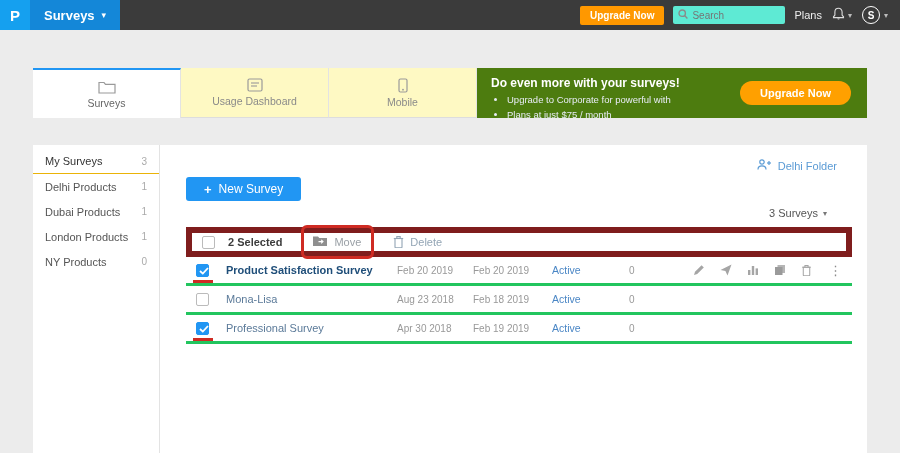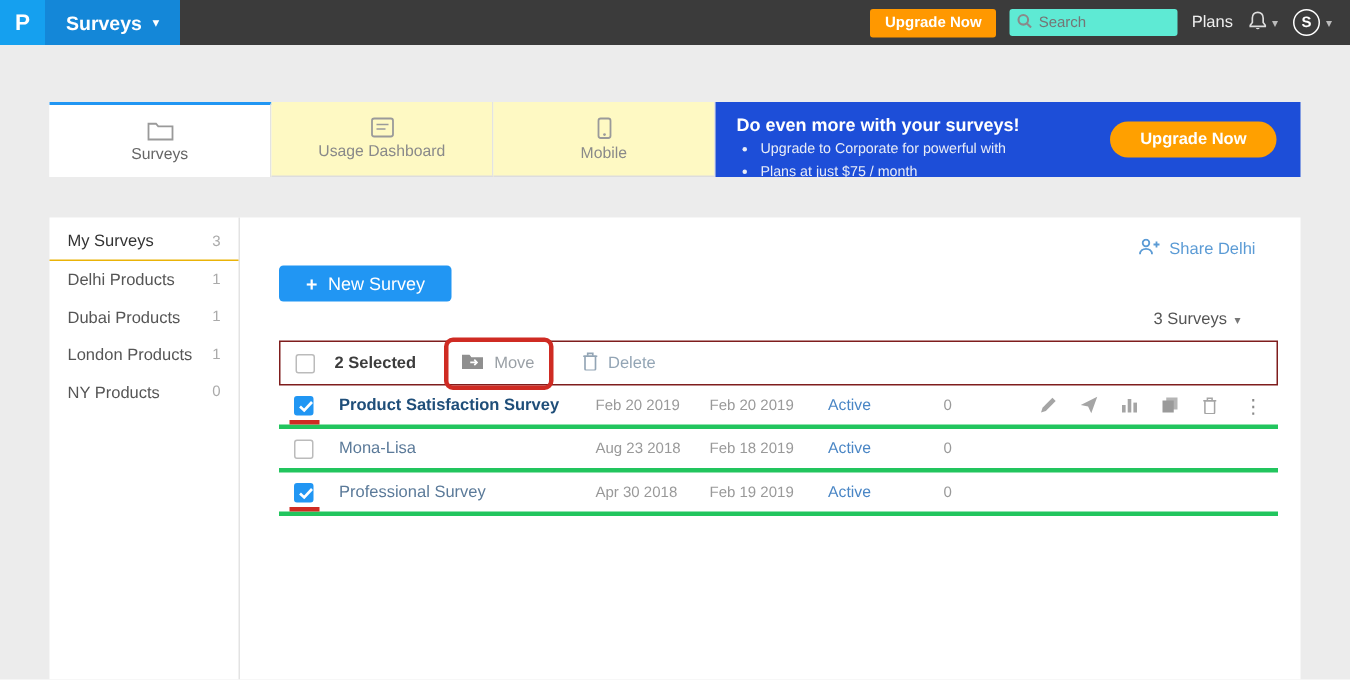--- a/index.html
+++ b/index.html
@@ -28,41 +28,41 @@
   .tb-avatar { width:18px; height:18px; border:1px solid #fff; border-radius:50%; color:#fff; font-size:10px; font-weight:bold; display:flex; align-items:center; justify-content:center; }
   .tb-avatar-wrap .caret { font-size:8px; color:#bbb; }
   
   .tabs-banner { position:absolute; left:33px; top:68px; width:834px; height:50px; display:flex; }
   .tabs { width:444px; display:flex; background:#fff; }
   .tab { width:148px; background:#fef9c3; border-bottom:1px solid #ddd; border-right:1px solid #e3e3e3; display:flex; flex-direction:column; align-items:center; justify-content:center; gap:3px; cursor:pointer; }
   .tab .tab-label { font-size:10.5px; color:#8a8a8a; }
   .tab.active { background:#fff; border-top:2px solid #2196f3; border-bottom:none; }
   .tab.active .tab-label { color:#666; }
   .tab svg { display:block; }
-  .banner { flex:1; background:#1d4ed8; color:#fff; position:relative; padding:8px 14px; }
+  .banner { flex:1; background:#4d7c0f; color:#fff; position:relative; padding:8px 14px; }
   .banner-title { font-size:12px; font-weight:bold; margin-bottom:3px; }
   .banner-bullets { list-style:disc; margin-left:16px; font-size:9.5px; line-height:1.55; color:#e8ecf7; }
   .banner-cta { position:absolute; right:16px; top:50%; transform:translateY(-50%); background:#ffa000; color:#fff; font-size:11px; font-weight:bold; padding:6px 20px; border-radius:13px; cursor:pointer; white-space:nowrap; }
   
   .content { position:absolute; left:33px; top:145px; width:834px; bottom:0; background:#fff; }
   .sidebar { position:absolute; left:0; top:0; bottom:0; width:127px; border-right:1px solid #e3e3e3; padding-top:4px; }
   .side-item { height:25px; display:flex; align-items:center; justify-content:space-between; padding:0 12px; cursor:pointer; }
   .side-item .side-label { font-size:11px; color:#555; }
   .side-item.active { border-bottom:1px solid #eab308; }
   .side-item.active .side-label { color:#333; }
   .side-item .side-count { font-size:10px; color:#aaa; }
   .main { position:absolute; left:128px; top:0; right:0; bottom:0; }
   .share-folder { position:absolute; top:14px; right:30px; display:flex; align-items:center; gap:6px; color:#5b9bd5; font-size:11px; cursor:pointer; }
   .new-survey { position:absolute; left:25px; top:32px; height:24px; background:#2196f3; color:#fff; border:none; border-radius:3px; font-size:12px; font-family:inherit; padding:0 18px; display:flex; align-items:center; gap:7px; cursor:pointer; }
   .new-survey .plus { font-size:13px; font-weight:bold; }
   .surveys-dd { position:absolute; top:62px; right:40px; font-size:11px; color:#555; display:flex; align-items:center; gap:5px; cursor:pointer;margin-left:24px; }
   .surveys-dd .caret { font-size:8px; color:#777; }
   
   .list { position:absolute; left:25px; right:15px; top:82px; }
-  .toolbar { height:30px; border:1px solid #7f1d1d; display:flex; align-items:center; padding:0 10px; }
+  .toolbar { height:30px; border:6px solid #7f1d1d; display:flex; align-items:center; padding:0 10px; }
   .checkbox { width:13px; height:13px; border:1px solid #bbb; border-radius:2px; background:#fff; flex:0 0 13px; cursor:pointer; position:relative; }
   .checkbox.checked { background:#2196f3; border-color:#2196f3; }
   .checkbox.checked svg { position:absolute; left:1.5px; top:2.5px; }
   .sel-label { font-weight:bold; color:#3c3c3c; font-size:11px; margin-left:13px; }
   .tb-move { display:flex; align-items:center; gap:6px; color:#9aa0a6; font-size:11px; margin-left:26px; position:relative; cursor:pointer; padding:2px 4px; }
   .move-annotation { position:absolute; left:-7px; top:-8px; right:-9px; bottom:-8px; border:3px solid #cf2b23; border-radius:6px; pointer-events:none; }
   .tb-delete { display:flex; align-items:center; gap:6px; color:#93a5b5; font-size:11px; margin-left:28px; cursor:pointer; }
   .row { height:29px; border-bottom:3px solid #22c55e; display:flex; align-items:center; padding:0 10px; position:relative; }
   .row .cb-wrap { position:relative; width:13px; flex:0 0 13px; }
   .red-underline { position:absolute; left:-3px; top:16px; width:20px; height:3px; background:#cf2b23; }
@@ -182,21 +182,21 @@
 
     <div class="share-folder">
       <span>
         <svg width="15" height="11" viewBox="0 0 15 11">
             <circle cx="5" cy="3" r="2.2" fill="none" stroke="#5b9bd5" stroke-width="1.2"></circle>
             <path d="M1 10.5c0-2.3 1.8-3.6 4-3.6s4 1.3 4 3.6" fill="none" stroke="#5b9bd5" stroke-width="1.2"></path>
             <line x1="12" y1="2" x2="12" y2="6" stroke="#5b9bd5" stroke-width="1.2"></line>
             <line x1="10" y1="4" x2="14" y2="4" stroke="#5b9bd5" stroke-width="1.2"></line>
           </svg>
       </span>
-      <span>Share Delhi</span>
+      <span>Delhi Folder</span>
     </div>
 
     <button class="new-survey">
       <span class="plus">+</span>
       <span>New Survey</span>
     </button>
 
     <div class="surveys-dd">
       <span>3 Surveys</span>
       <span class="caret">▾</span>

